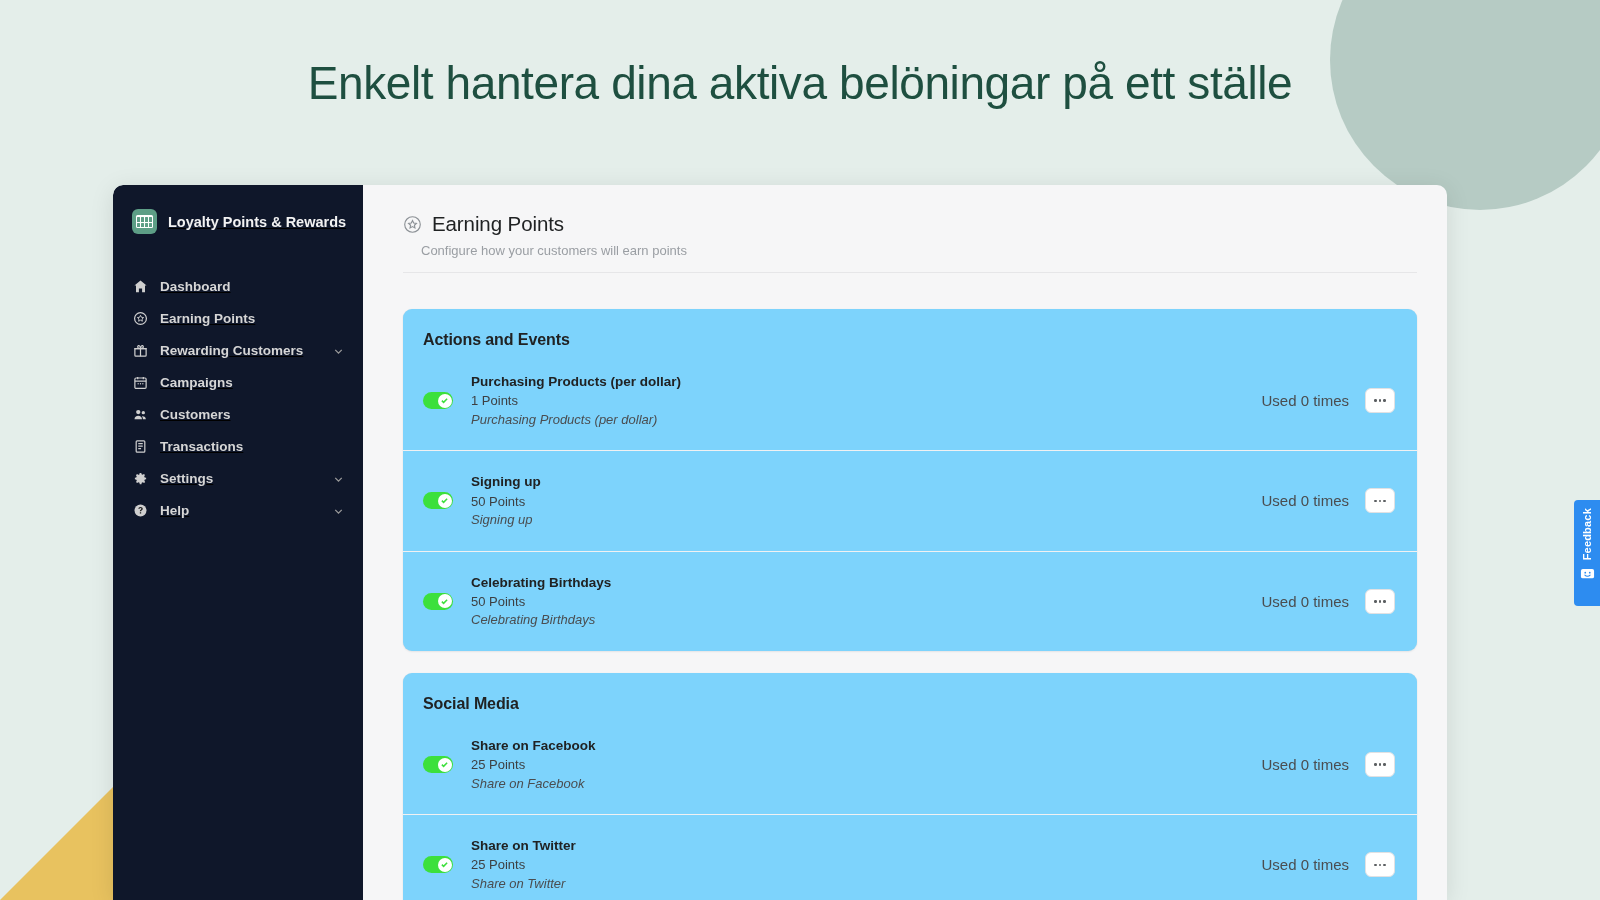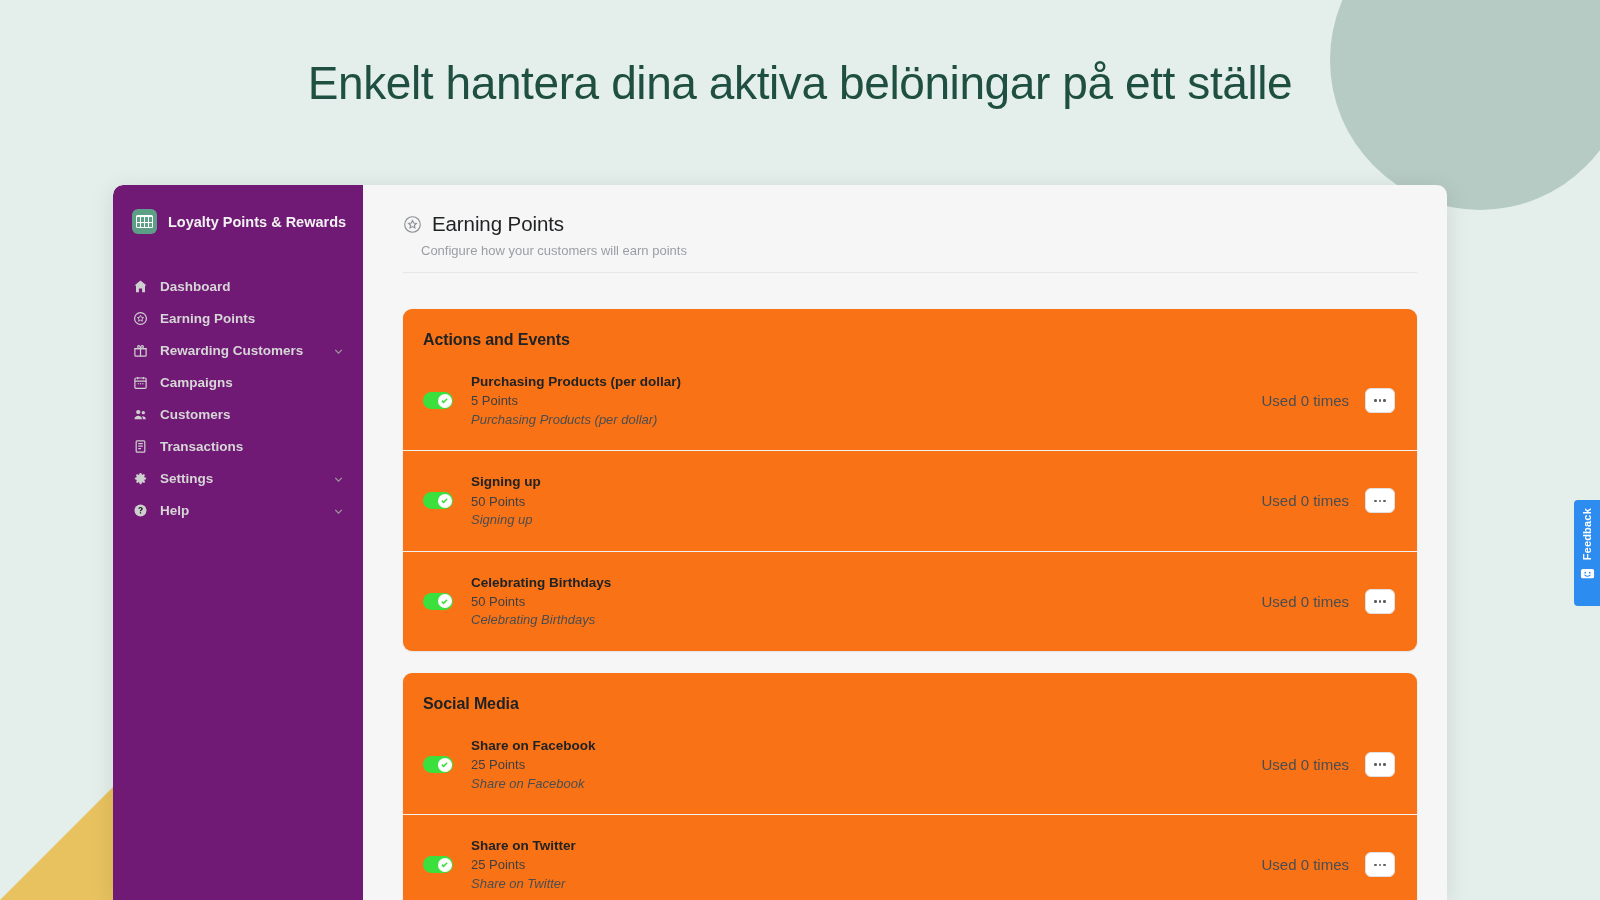--- a/index.html
+++ b/index.html
@@ -60,23 +60,24 @@
     overflow: hidden;
     display: flex;
     z-index: 2;
     box-shadow: 0 4px 24px rgba(0,0,0,0.10);
   }
 
   
   .sidebar {
     width: 250px;
     flex: 0 0 250px;
-    background: #701a75;
+    background: #0f172a;
     border-radius: 10px 0 0 0;
     padding-top: 12px;
+    text-decoration: underline;
   }
   .brand {
     display: flex;
     align-items: center;
     gap: 11px;
     padding: 12px 0 12px 19px;
   }
   .brand-logo {
     width: 25px;
     height: 25px;
@@ -174,21 +175,21 @@
     color: #9a9ea3;
   }
   .head-divider {
     margin-top: 14px;
     height: 1px;
     background: #e6e6e8;
   }
 
   
   .card {
-    background: #f97316;
+    background: #7dd3fc;
     border-radius: 9px;
     margin-top: 22px;
     box-shadow: 0 1px 2px rgba(22,29,37,0.07), 0 0 1px rgba(22,29,37,0.1);
     overflow: hidden;
   }
   .card-title {
     font-size: 16px;
     font-weight: 600;
     color: #202223;
     padding: 22px 0 6px 20px;
@@ -461,21 +462,21 @@
       <div class="row first">
         <div class="toggle">
           <div class="toggle-knob">
             <svg viewBox="0 0 12 12" fill="none" stroke="currentColor" stroke-width="2">
                 <path d="M2.5 6.2l2.3 2.3 4.7-4.8"></path>
               </svg>
           </div>
         </div>
         <div class="row-info">
           <div class="row-name">Purchasing Products (per dollar)</div>
-          <div class="row-points">5 Points</div>
+          <div class="row-points">1 Points</div>
           <div class="row-desc">Purchasing Products (per dollar)</div>
         </div>
         <div class="row-used">Used 0 times</div>
         <div class="more-btn">
           <i></i>
             <i></i>
             <i></i>
         </div>
       </div>
 

